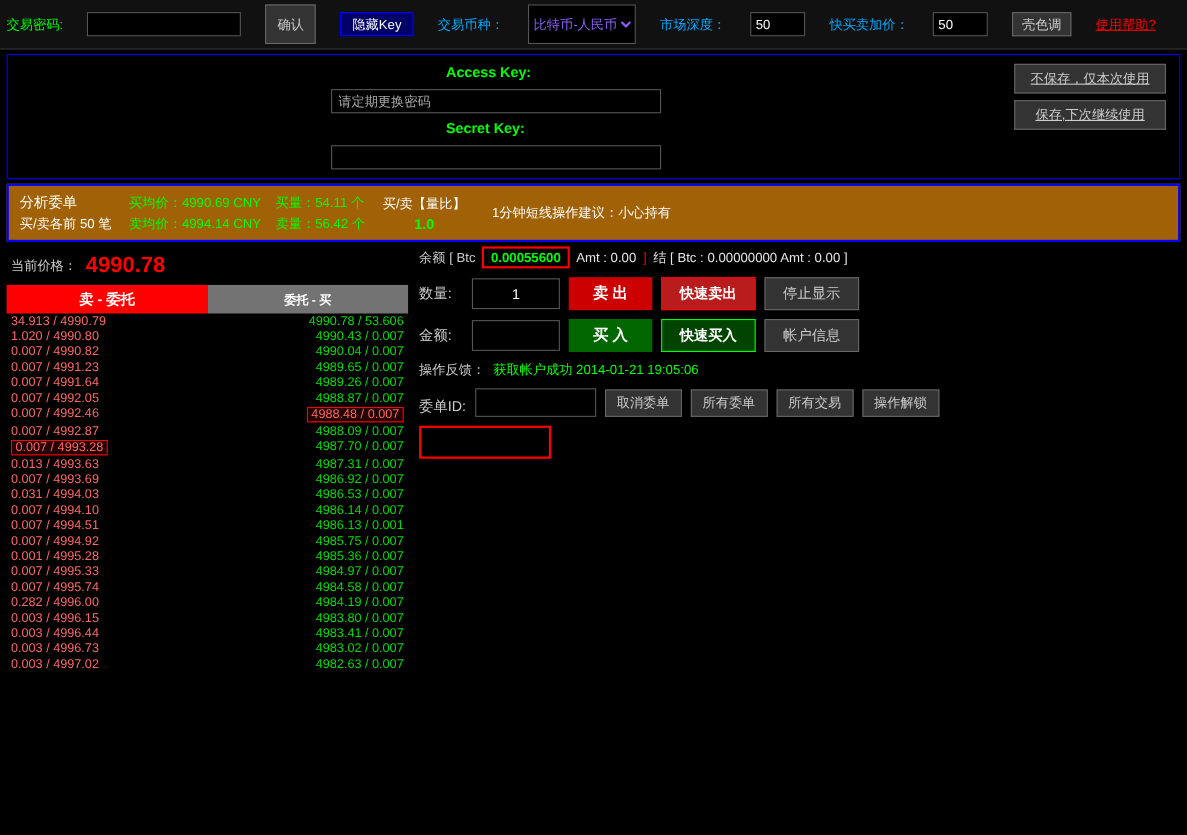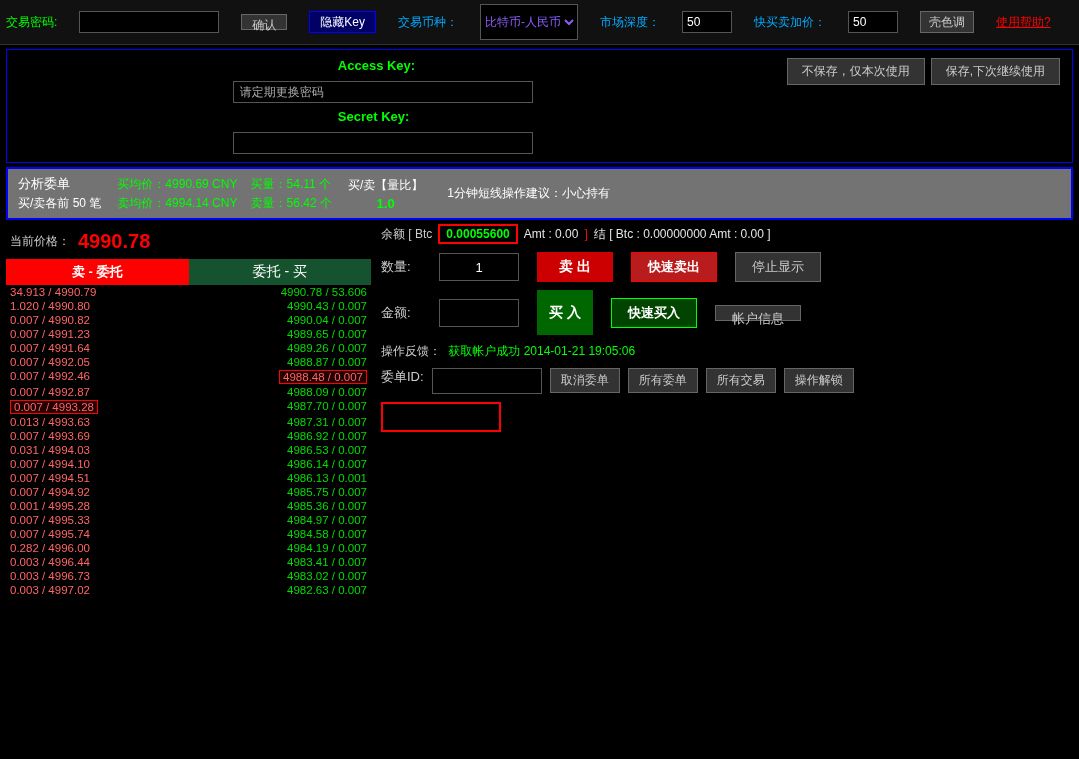--- a/index.html
+++ b/index.html
@@ -30,21 +30,21 @@
       color: #fff;
       font-size: 12px;
       height: 22px;
       padding: 0 4px;
     }
     .top-bar .btn-confirm {
       background: #333;
       color: #ccc;
       border: 1px solid #666;
       padding: 2px 10px;
-      height: 16px;
+      height: 36px;
       cursor: pointer;
       font-size: 12px;
     }
     .top-bar .btn-hide-key {
       background: #006;
       color: #fff;
       border: 1px solid #00f;
       padding: 2px 10px;
       height: 22px;
       cursor: pointer;
@@ -117,21 +117,21 @@
       background: #333;
       color: #ccc;
       border: 1px solid #666;
       padding: 4px 14px;
       cursor: pointer;
       font-size: 12px;
     }
 
     
     .analysis-bar {
-      background: #737373;
+      background: #a16207;
       border: 2px solid #00f;
       margin: 4px 6px;
       padding: 6px 10px;
       display: flex;
       align-items: center;
       gap: 0;
       flex-wrap: wrap;
     }
 
     
@@ -162,24 +162,24 @@
       color: #fff;
       font-size: 13px;
       font-weight: bold;
       padding: 4px 20px;
       border: none;
       cursor: pointer;
       flex: 1;
       text-align: center;
     }
     .tab-buy {
-      background: #14532d;
-      color: #fff;
-      font-size: 14px;
-      font-weight: normal;
+      background: #737373;
+      color: #fff;
+      font-size: 11px;
+      font-weight: bold;
       padding: 4px 20px;
       border: none;
       cursor: pointer;
       flex: 1;
       text-align: center;
     }
     .order-row {
       display: flex;
       justify-content: space-between;
       padding: 1px 4px;
@@ -207,21 +207,21 @@
       color: #0f0;
       font-size: 12px;
       padding: 1px 6px;
       font-weight: bold;
     }
     .balance-text { color: #e5e5e5; }
 
     .trade-row {
       display: flex;
       align-items: center;
-      gap: 18px;
+      gap: 8px;
       margin-bottom: 8px;
     }
     .trade-label { color: #ccc; font-size: 13px; width: 40px; }
     .trade-input {
       background: #000;
       border: 1px solid #555;
       color: #fff;
       font-size: 13px;
       height: 28px;
       width: 80px;
@@ -254,55 +254,55 @@
       border: 1px solid #666;
       padding: 4px 16px;
       font-size: 13px;
       cursor: pointer;
       height: 30px;
     }
     .btn-buy {
       background: #060;
       color: #fff;
       border: none;
-      padding: 4px 12px;
+      padding: 4px 22px;
       font-size: 14px;
       font-weight: bold;
       cursor: pointer;
-      height: 45px;
+      height: 30px;
     }
     .btn-fast-buy {
       background: #040;
       color: #fff;
       border: 1px solid #0f0;
       padding: 4px 16px;
       font-size: 13px;
       font-weight: bold;
       cursor: pointer;
       height: 30px;
     }
     .btn-account {
       background: #333;
       color: #ccc;
       border: 1px solid #666;
       padding: 4px 16px;
       font-size: 13px;
       cursor: pointer;
-      height: 16px;
+      height: 30px;
     }
     .feedback-row {
       color: #0f0;
       font-size: 12px;
       margin: 4px 0 8px 0;
     }
     .feedback-label { color: #ccc; margin-right: 4px; }
 
     .order-control-row {
       display: flex;
-      align-items: flex-start;
+      align-items: flex-end;
       gap: 8px;
       margin-bottom: 8px;
     }
     .order-id-label { color: #ccc; font-size: 13px; }
     .order-id-input {
       background: #000;
       border: 1px solid #555;
       color: #fff;
       font-size: 12px;
       height: 26px;
@@ -375,21 +375,21 @@
     <div style="flex:1;">
       <div class="key-row">
         <span class="key-label">Access Key:</span>
         <span class="key-hint" style="color:#aaa; border:1px solid #555; background:#000; padding:2px 80px 2px 6px; display:inline-block; width:300px; height:22px;">请定期更换密码</span>
       </div>
       <div class="key-row" style="margin-top:6px;">
         <span class="key-label">Secret Key:</span>
         <input type="password" class="key-input" style="">
       </div>
     </div>
-    <div style="display:flex; flex-direction:row; gap:6px; margin-left:40px; margin-top:0; justify-content:space-between; padding-top:0;">
+    <div style="display:flex; flex-direction:column; gap:6px; margin-left:40px; margin-top:0; justify-content:space-between; padding-top:0;text-decoration:underline;">
       <button class="btn-nosave">不保存，仅本次使用</button>
       <button class="btn-save">保存,下次继续使用</button>
     </div>
   </div>
 </div>
 
 <div class="analysis-bar">
   <div style="display:flex; flex-direction:column; gap:2px; margin-right:16px;">
     <span style="color:#fff; font-size:13px;">分析委单</span>
     <span style="color:#fff; font-size:12px;">买/卖各前 50 笔</span>
@@ -501,20 +501,24 @@
       </div>
       <div class="order-row">
         <span class="sell-side">0.007 / 4995.74</span>
         <span class="buy-side">4984.58 / 0.007</span>
       </div>
       <div class="order-row">
         <span class="sell-side">0.282 / 4996.00</span>
         <span class="buy-side">4984.19 / 0.007</span>
       </div>
       <div class="order-row">
+        <span class="sell-side">0.003 / 4996.15</span>
+        <span class="buy-side">4983.80 / 0.007</span>
+      </div>
+      <div class="order-row">
         <span class="sell-side">0.003 / 4996.44</span>
         <span class="buy-side">4983.41 / 0.007</span>
       </div>
       <div class="order-row">
         <span class="sell-side">0.003 / 4996.73</span>
         <span class="buy-side">4983.02 / 0.007</span>
       </div>
       <div class="order-row">
         <span class="sell-side">0.003 / 4997.02</span>
         <span class="buy-side">4982.63 / 0.007</span>

